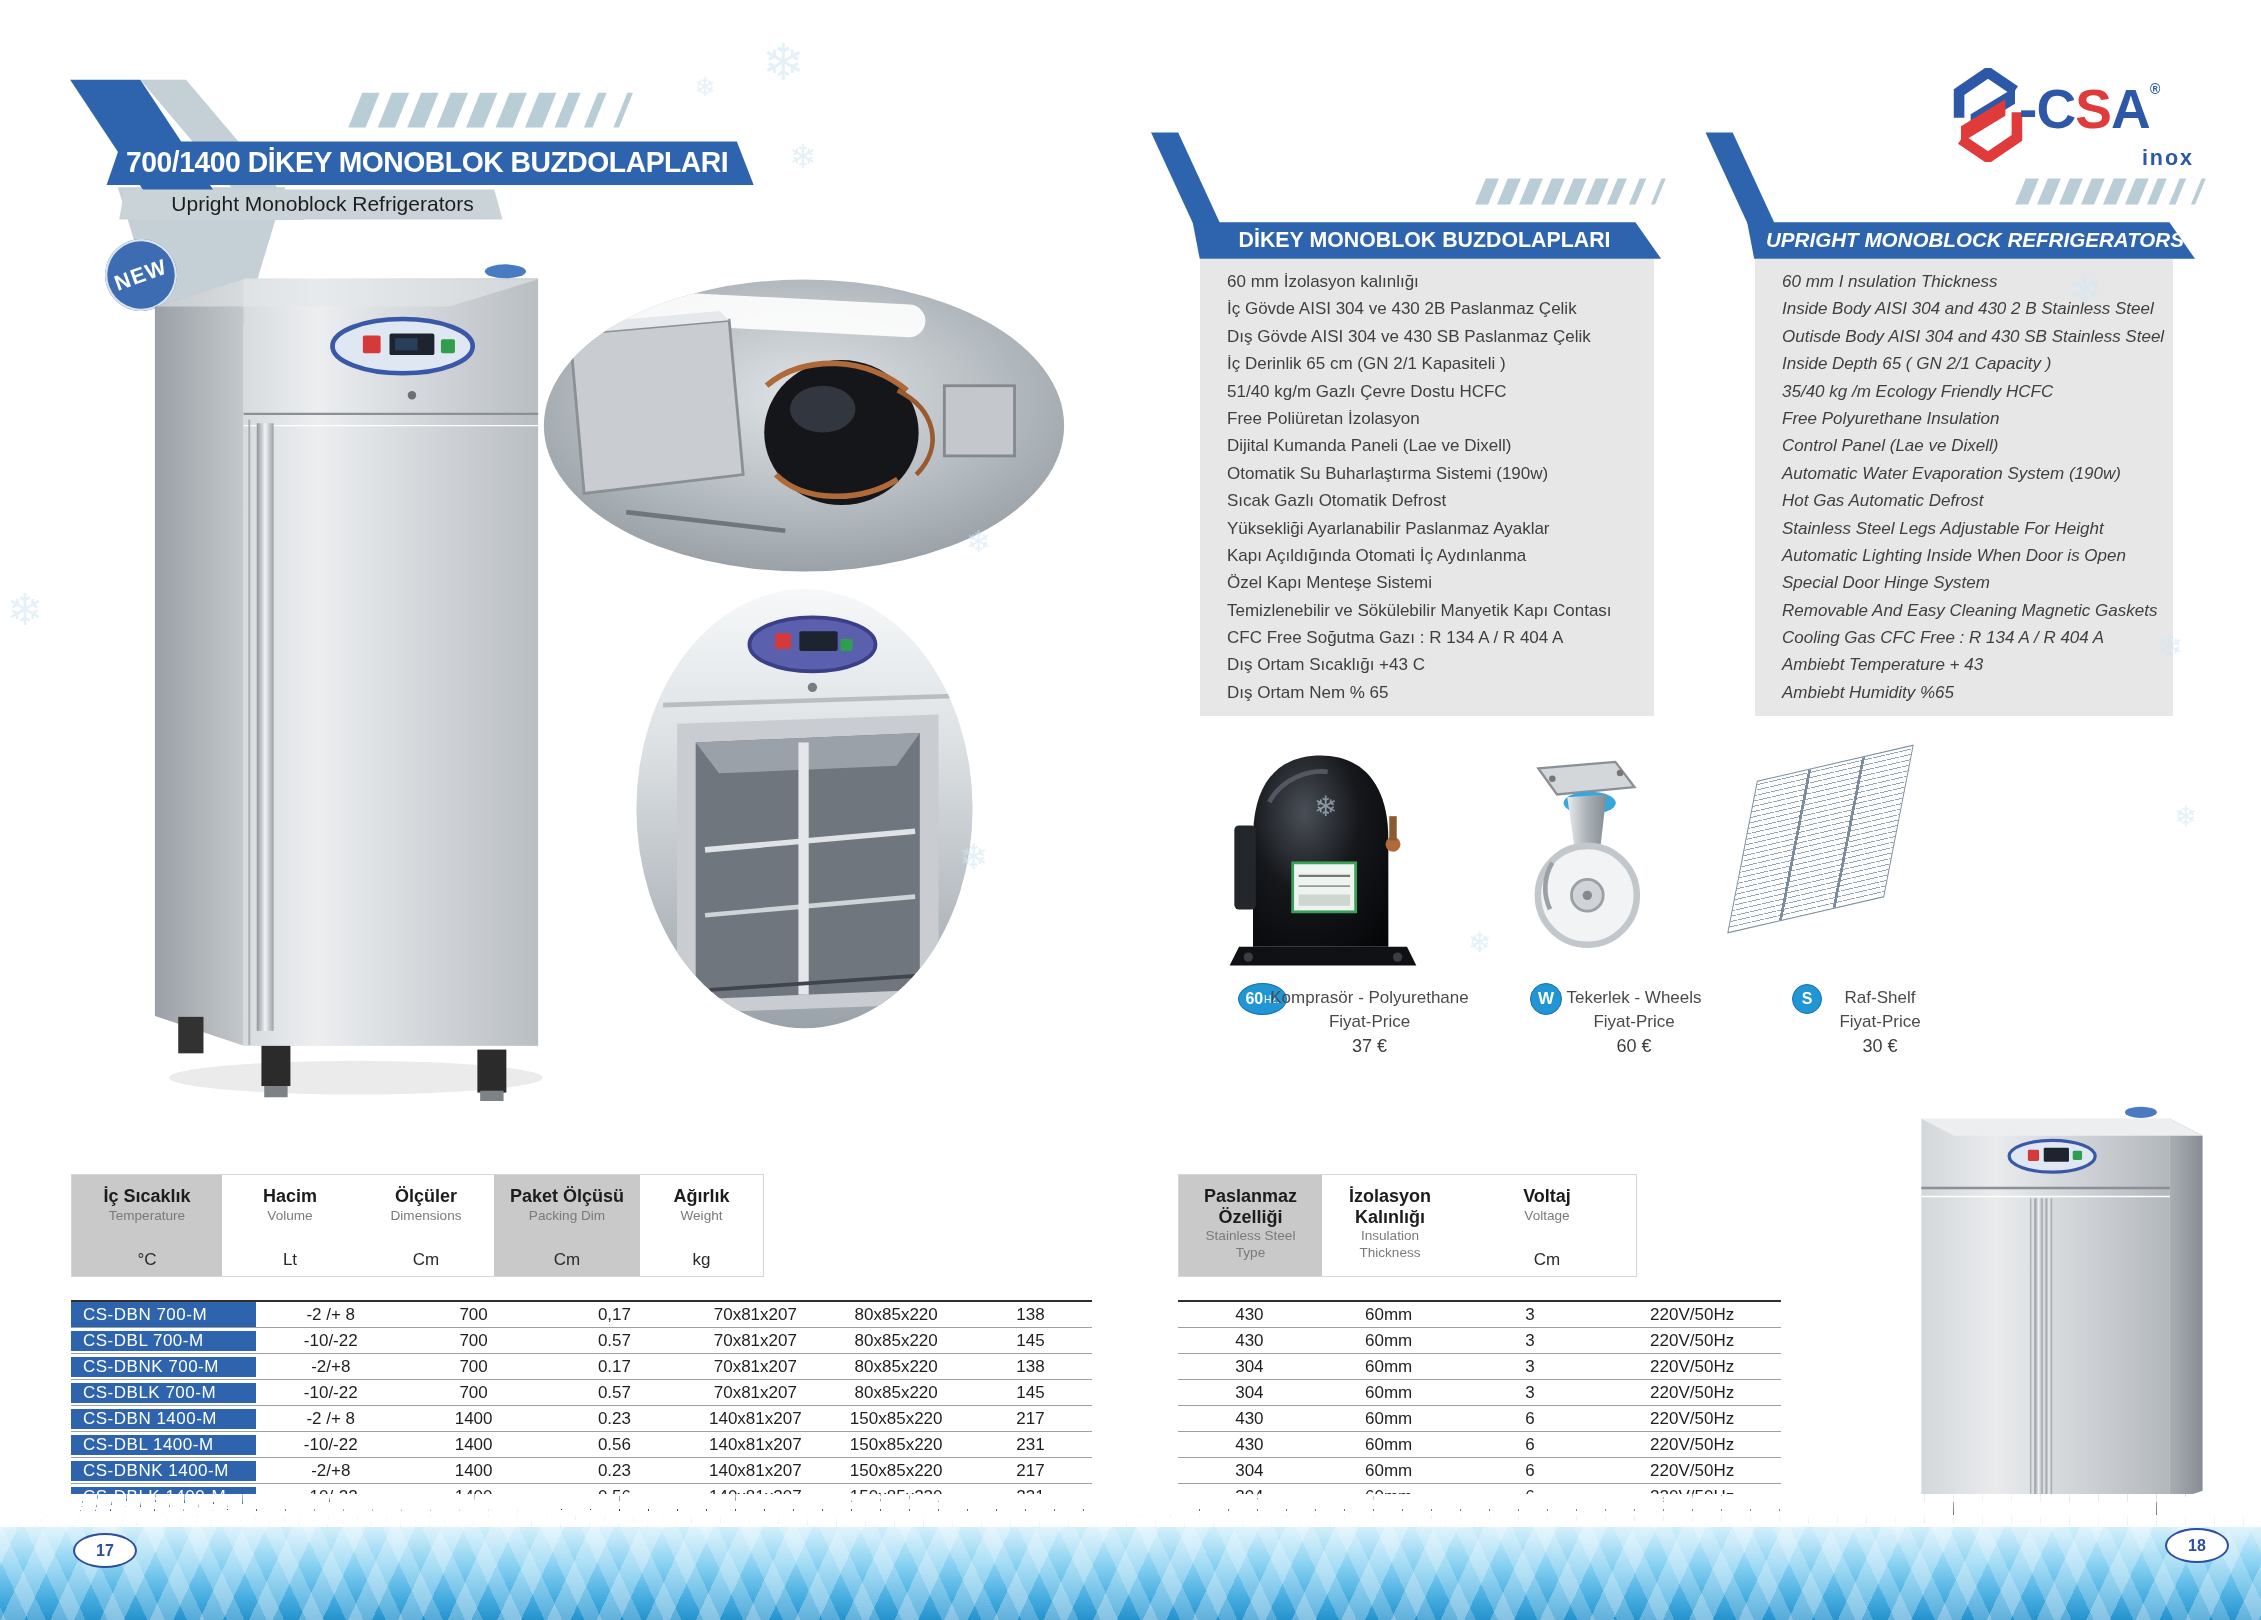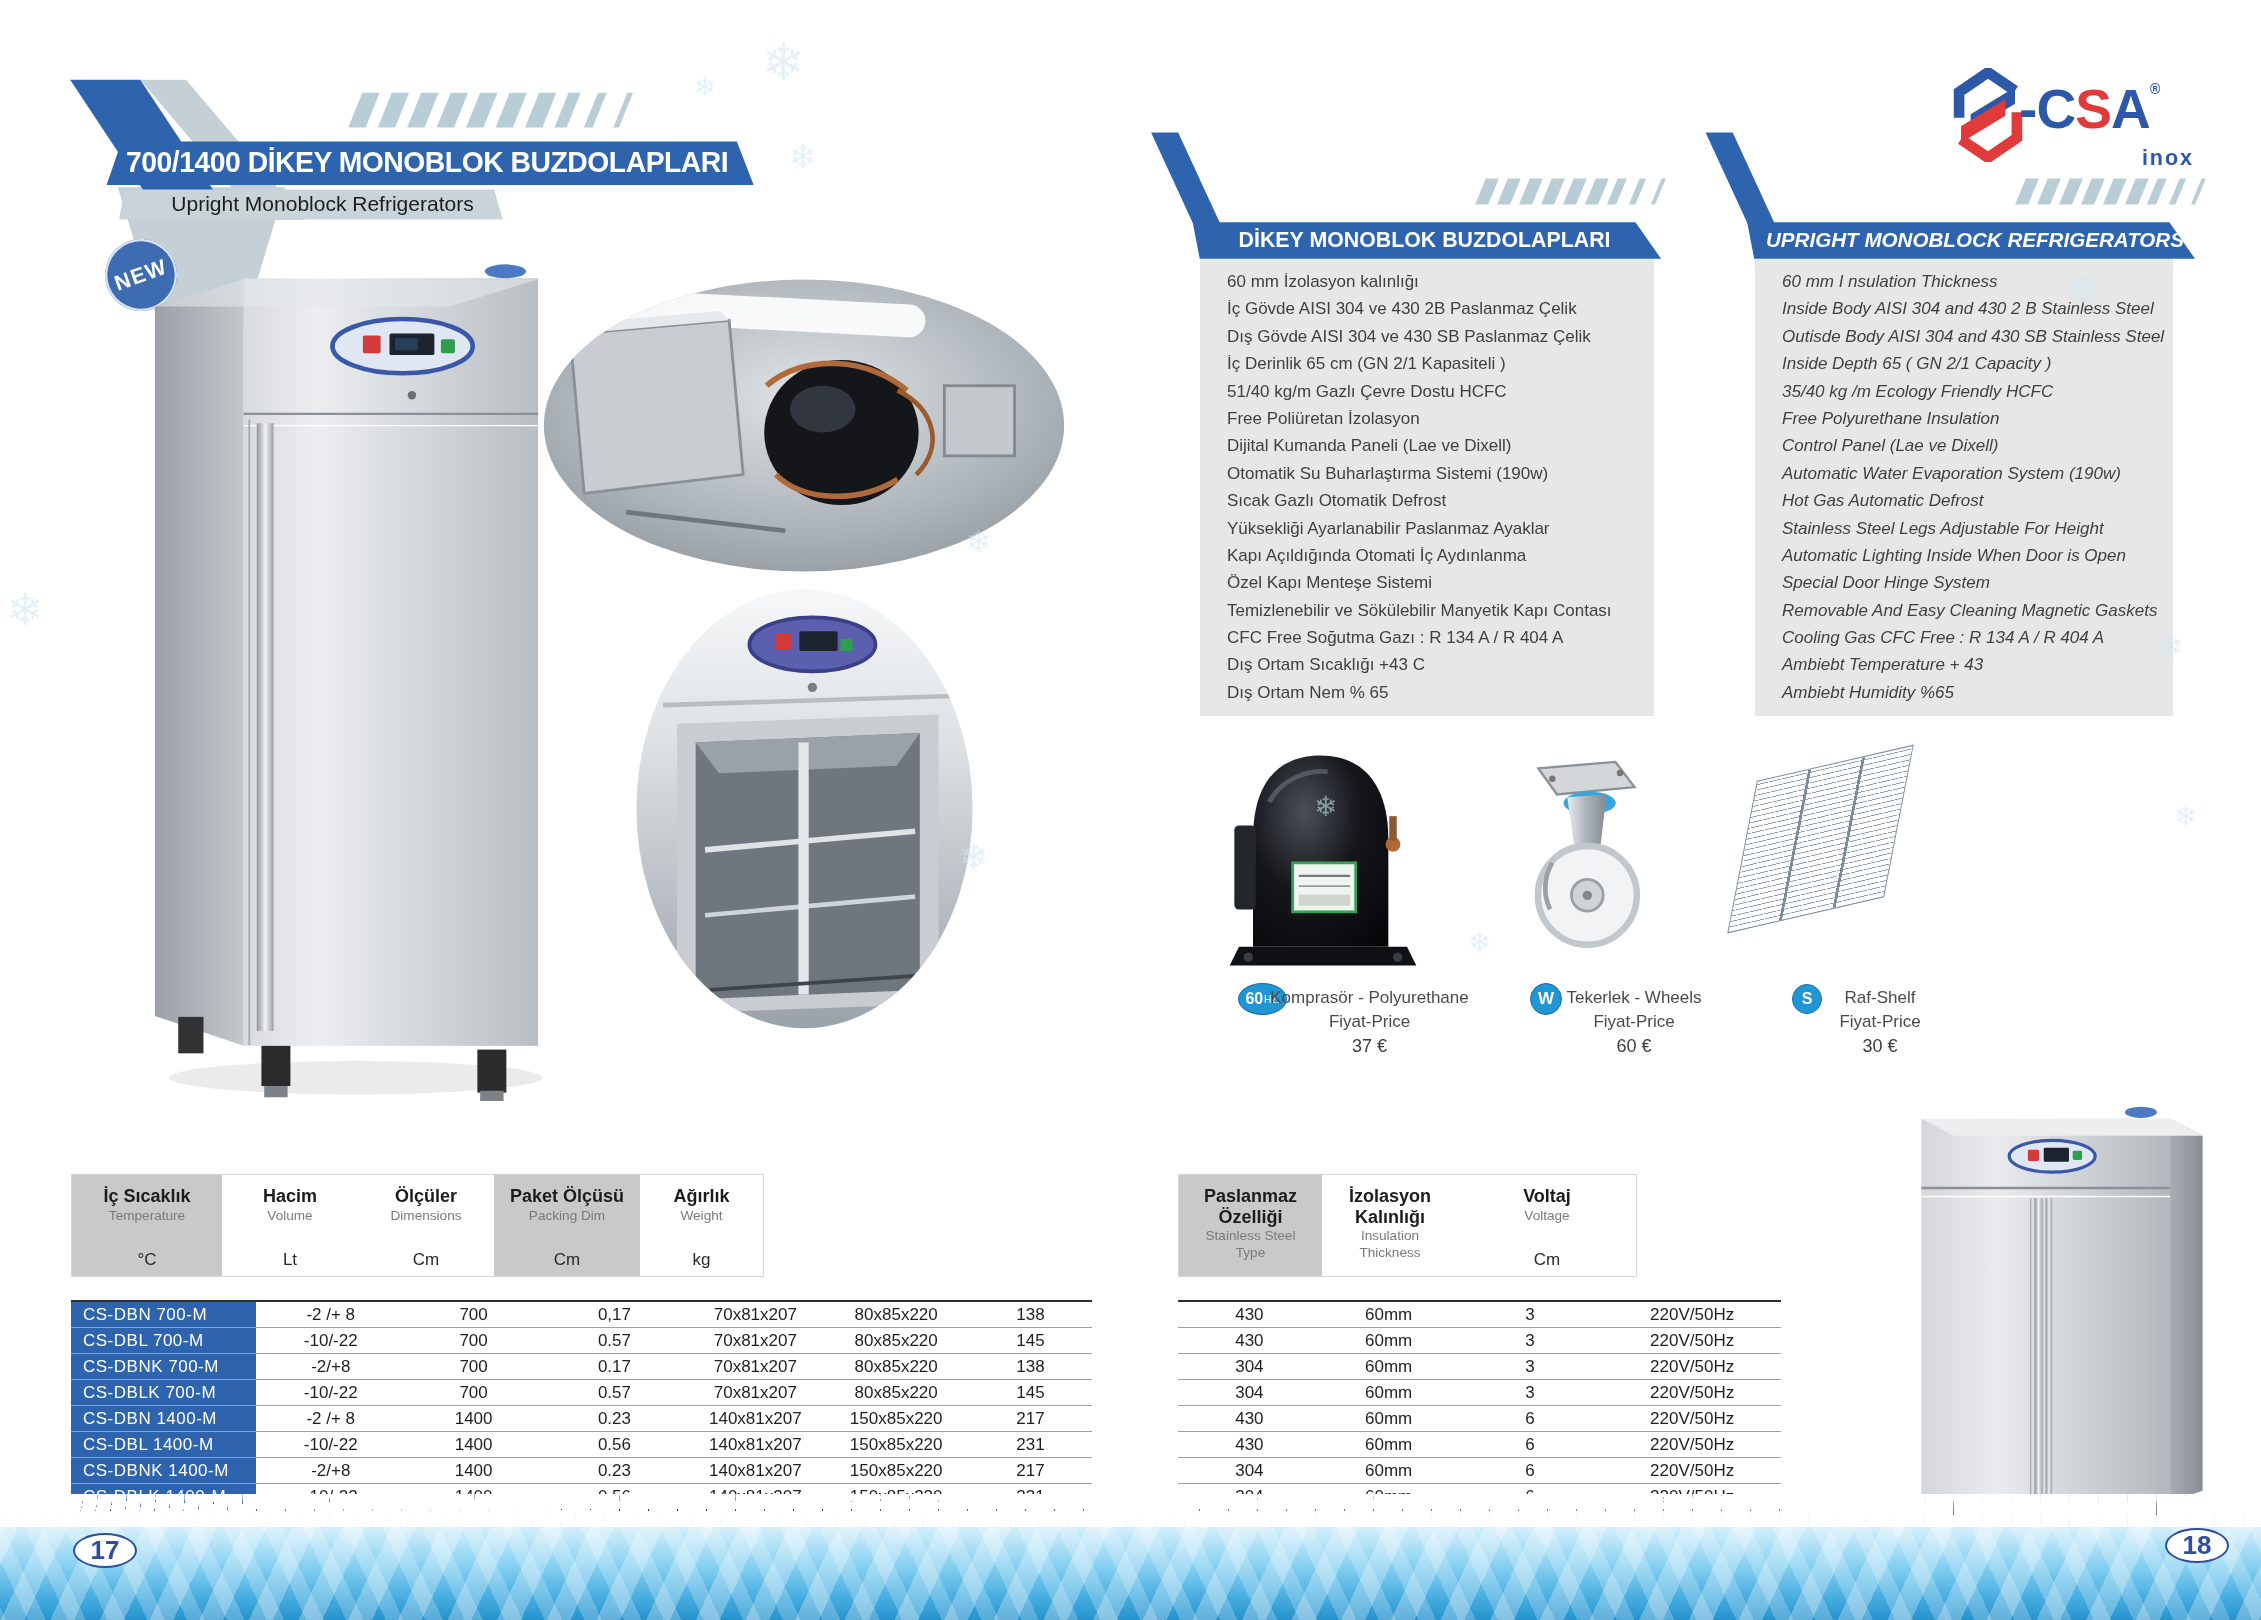--- a/index.html
+++ b/index.html
@@ -51,34 +51,34 @@
   .hcell .tr{font-size:18px;font-weight:700;color:#1c1c1c;line-height:20.6px;text-align:center;}
   .hcell .en{font-size:13.6px;color:#7a7a7a;line-height:17px;text-align:center;}
   .hcell .unit{font-size:17px;color:#2a2a2a;margin-top:auto;margin-bottom:6.5px;}
   .bg-blue{background:#2d64ad;}
   .bg-gray{background:#c9c9c9;}
   .bg-white{background:#ffffff;}
   .hcell.bg-blue .tr{color:#ffffff;font-size:18.7px;}
   .hcell.bg-blue .en{color:#dfe7f7;}
   .tbody{border-top:2.3px solid #2f2f2f;border-bottom:2.3px solid #2f2f2f;}
   .trow{display:flex;height:25px;}
-  .trow + .trow{border-top:0.9px solid #9aa0a4;}
+  .trow + .trow{border-top:0.9px solid #9aa0a4;align-items:center;}
   .tcell{display:flex;align-items:center;justify-content:center;font-size:17px;color:#1f1f1f;box-sizing:border-box;}
   .model-cell{background:#2d64ad;color:#ffffff;justify-content:flex-start;padding-left:12px;letter-spacing:0.5px;}
 
   
   .ice-band{left:0;top:1515px;width:2261px;height:106px;
     background:
       repeating-linear-gradient(115deg, rgba(255,255,255,.28) 0 21.5px, rgba(255,255,255,0) 21.5px 45px),
       repeating-linear-gradient(245deg, rgba(255,255,255,.22) 0 16px, rgba(255,255,255,0) 16px 36px),
       linear-gradient(180deg,#e8f6fd 0%,#bfe7f8 22%,#86d0f1 48%,#47ade0 78%,#2491cc 100%);}
   .ice-edge{left:0;top:1494px;width:2261px;height:33px;
     background:repeating-radial-gradient(21.5px 18.7px at 10.8px 0px,#ffffff 0 14px,rgba(255,255,255,0) 14.5px);}
   .page-num{background:#ffffff;border:2.3px solid #2d4f9e;border-radius:50%;
-    display:flex;align-items:center;justify-content:center;color:#2d4f9e;font-size:26px;font-weight:700;}
+    display:flex;align-items:center;justify-content:center;color:#2d4f9e;font-size:16px;font-weight:700;}
   #page-left{left:73px;top:1533px;width:60px;height:31px;}
   #page-right{left:2165px;top:1528px;width:60px;height:31px;}
 
   
   .logo-text{left:2019px;top:74px;display:flex;align-items:flex-start;}
   .logo-text .big{font-size:55px;font-weight:700;line-height:70px;letter-spacing:-0.9px;}
   .blue{color:#2d58a8;} .red{color:#e03a3a;}
   .logo-reg{font-size:14px;color:#2d58a8;font-weight:700;margin-top:6.5px;}
   .logo-inox{left:2142px;top:146px;font-size:21.5px;font-weight:700;color:#2d58a8;letter-spacing:1.9px;}
 

